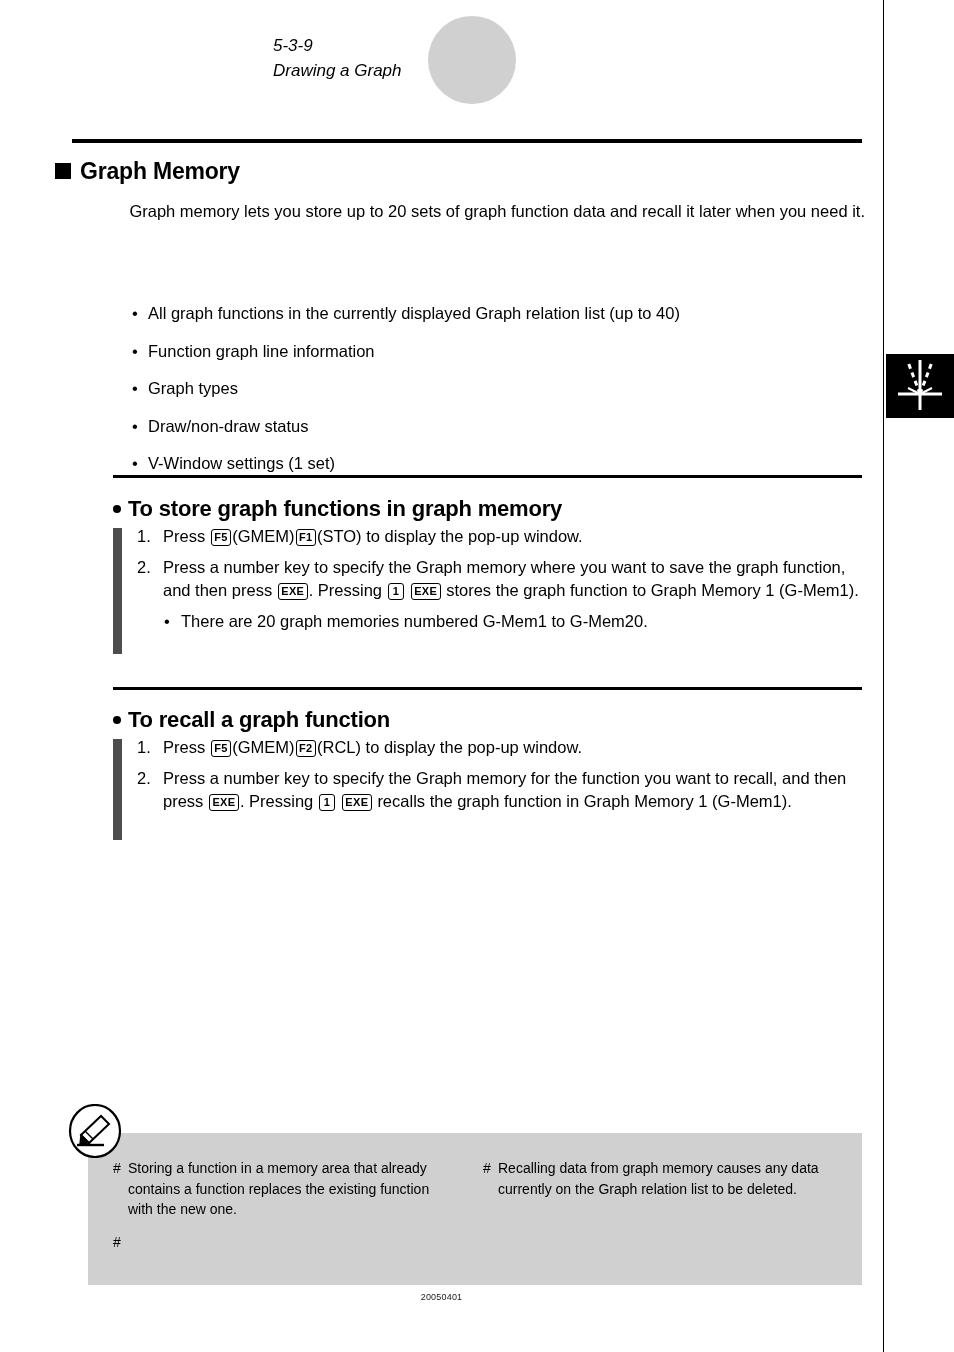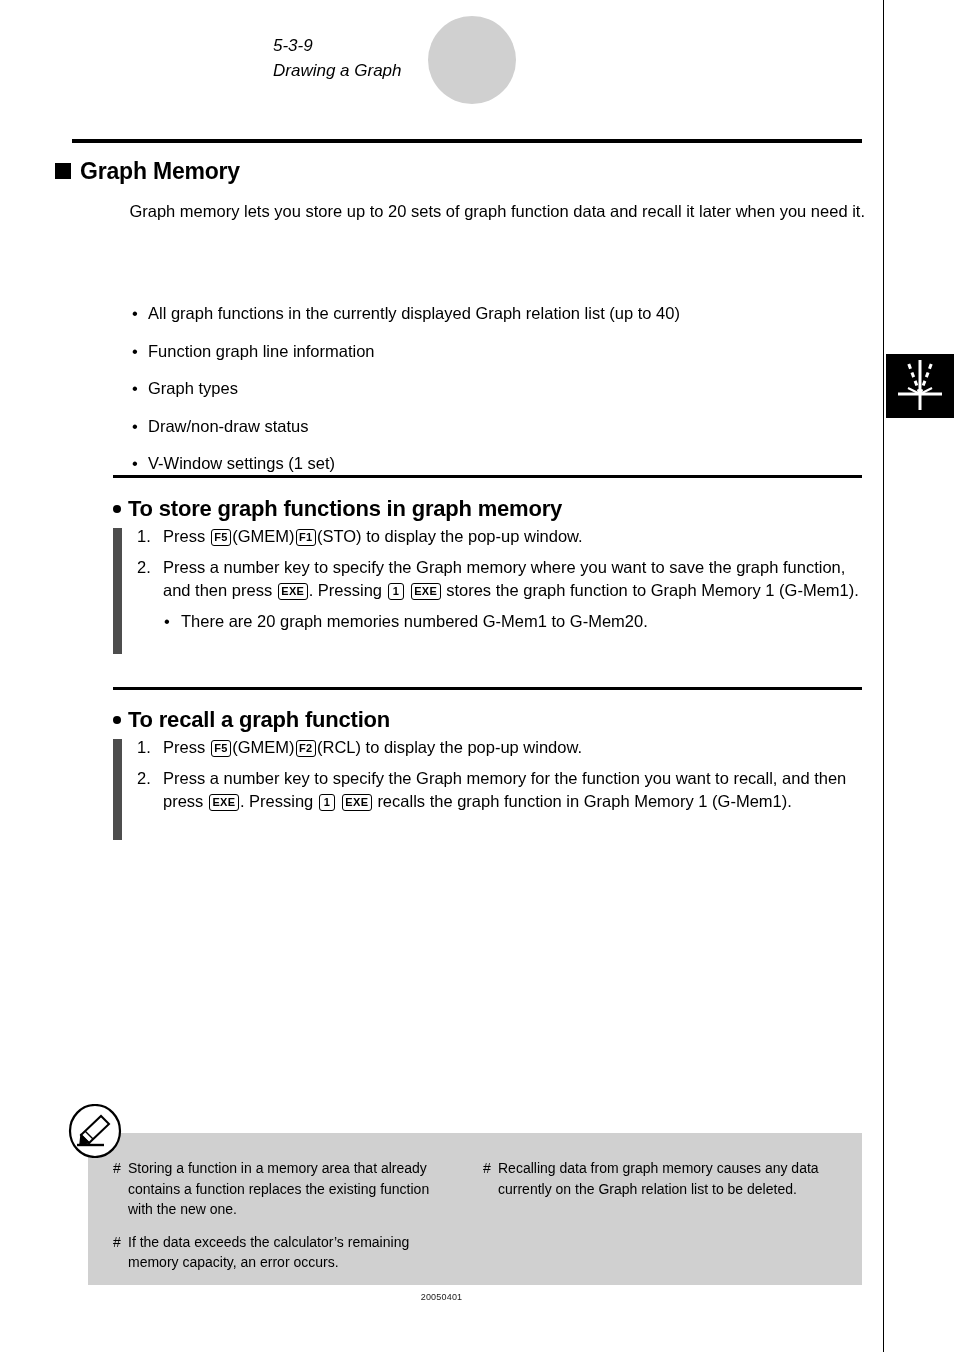--- a/index.html
+++ b/index.html
@@ -354,21 +354,21 @@
     <path d="M13 31 L21 39 L12 40 Z" fill="#000000" stroke="#000000" stroke-width="1.4"></path>
     <line x1="17" y1="27" x2="25" y2="35" stroke="#000000" stroke-width="1.4"></line>
     <line x1="9" y1="41" x2="36" y2="41" stroke="#000000" stroke-width="2.4"></line>
   </svg>
 
   <div class="note-col left">
     <div class="note-item">
       <span class="hash">#</span><span>Storing a function in a memory area that already contains a function replaces the existing function with the new one.</span>
     </div>
     <div class="note-item">
-      <span class="hash">#</span><span>If the data exceeds the calculator’s remaining memory capacity, an error occurs.</span>
+      <span class="hash">#</span>
     </div>
   </div>
 
   <div class="note-col right">
     <div class="note-item">
       <span class="hash">#</span><span>Recalling data from graph memory causes any data currently on the Graph relation list to be deleted.</span>
     </div>
   </div>
 
   <div class="page-footer">20050401</div>

